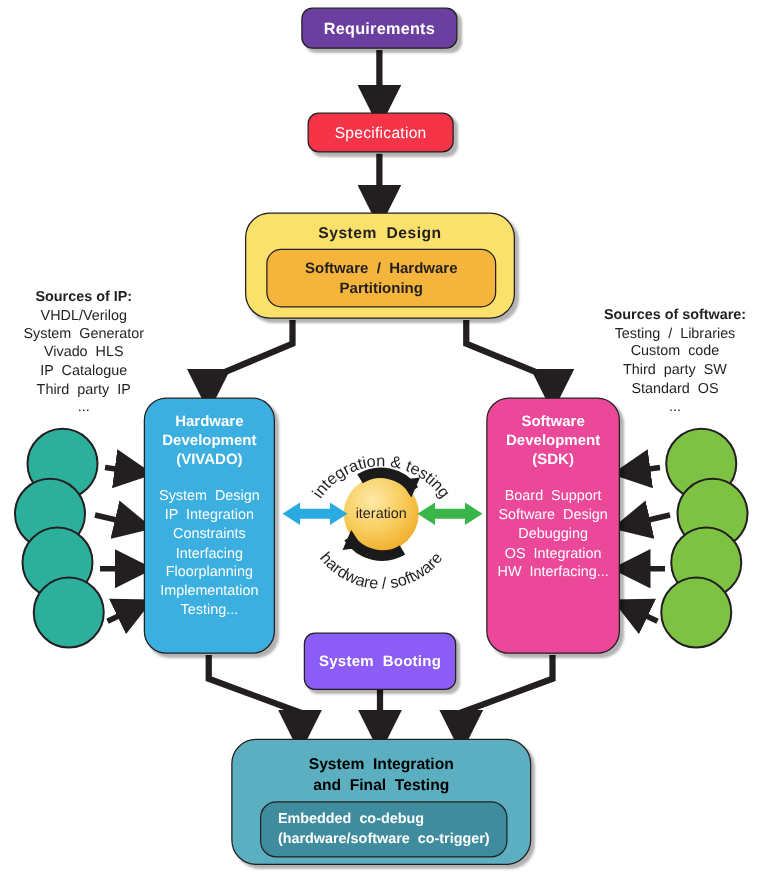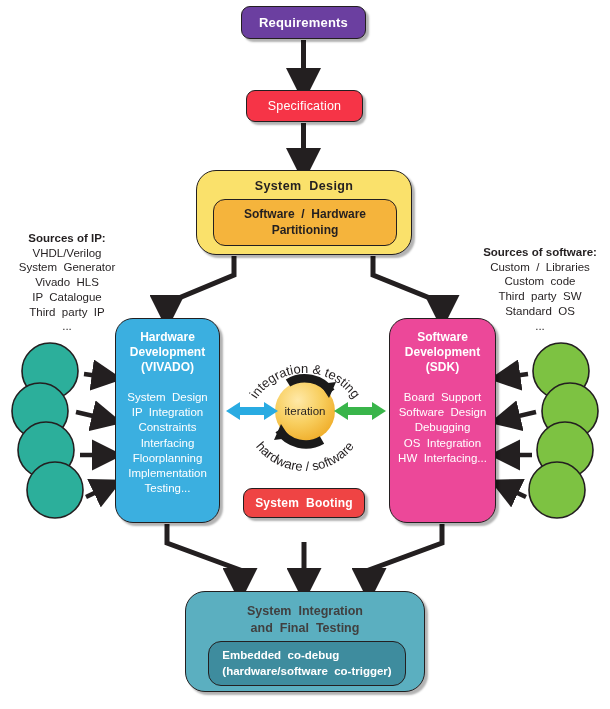--- a/index.html
+++ b/index.html
@@ -37,28 +37,28 @@
       background:#3BAFE0;justify-content:flex-start;padding-top:11px;}
   #hwdev .head{color:#fff;font-size:12px;font-weight:bold;line-height:1.27;}
   #hwdev .body{color:#fff;font-size:11.5px;line-height:1.33;margin-top:14px;}
 
   #swdev{left:389px;top:318px;width:107px;height:205px;border-radius:18px;
       background:#ec4899;justify-content:flex-start;padding-top:11px;}
   #swdev .head{color:#fff;font-size:12px;font-weight:bold;line-height:1.27;}
   #swdev .body{color:#fff;font-size:11.5px;line-height:1.33;margin-top:14px;}
 
   
-  #booting{left:243px;top:488px;width:122px;height:30px;border-radius:9px;
-      background:#ef4444;}
+  #booting{left:243px;top:506px;width:122px;height:46px;border-radius:9px;
+      background:#8b5cf6;}
   #booting .lbl{color:#fff;font-size:12px;font-weight:bold;letter-spacing:.2px;}
 
   
   #integration{left:185px;top:591px;width:240px;height:101px;border-radius:20px;
       background:#5BAFC0;justify-content:flex-start;padding-top:11px;}
-  #integration .head{color:#404040;font-size:12.5px;font-weight:bold;line-height:1.35;}
+  #integration .head{color:#000000;font-size:12.5px;font-weight:bold;line-height:1.35;}
   #int-inner{position:absolute;left:208px;top:641px;width:196px;height:43px;border-radius:13px;
       border:1.4px solid #231f20;background:#3E8C9E;display:flex;align-items:center;
       justify-content:center;text-align:left;}
   #int-inner .lbl{color:#fff;font-size:11.5px;font-weight:bold;line-height:1.33;}
 
   
   .notes{position:absolute;text-align:center;color:#231f20;line-height:1.28;}
   #ipnotes{left:6px;top:231px;width:122px;}
   #swnotes{left:474px;top:245px;width:132px;}
   .notes .hdr{font-size:11.5px;font-weight:bold;display:block;white-space:pre;}
@@ -213,21 +213,21 @@
     <span class="itm">VHDL/Verilog</span>
     <span class="itm">System  Generator</span>
     <span class="itm">Vivado  HLS</span>
     <span class="itm">IP  Catalogue</span>
     <span class="itm">Third  party  IP</span>
     <span class="itm">...</span>
   </div>
 
   <div class="notes" id="swnotes">
     <span class="hdr">Sources of software:</span>
-    <span class="itm">Custom  /  Libraries</span>
+    <span class="itm">Testing  /  Libraries</span>
     <span class="itm">Custom  code</span>
     <span class="itm">Third  party  SW</span>
     <span class="itm">Standard  OS</span>
     <span class="itm">...</span>
   </div>
 
   <div id="iterlabel">iteration</div>
 
 </div>
 

